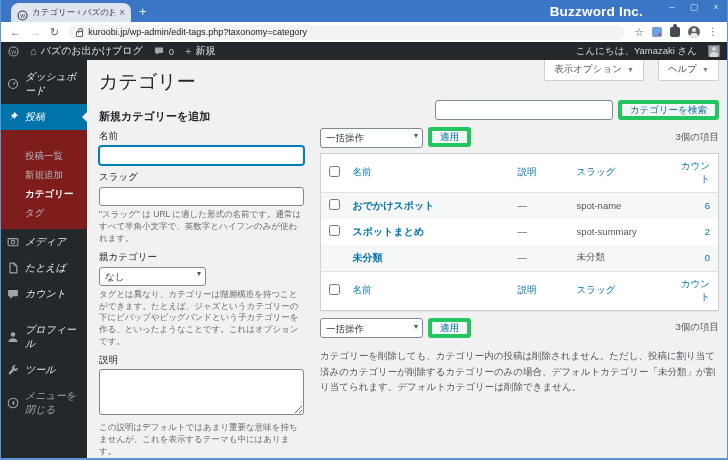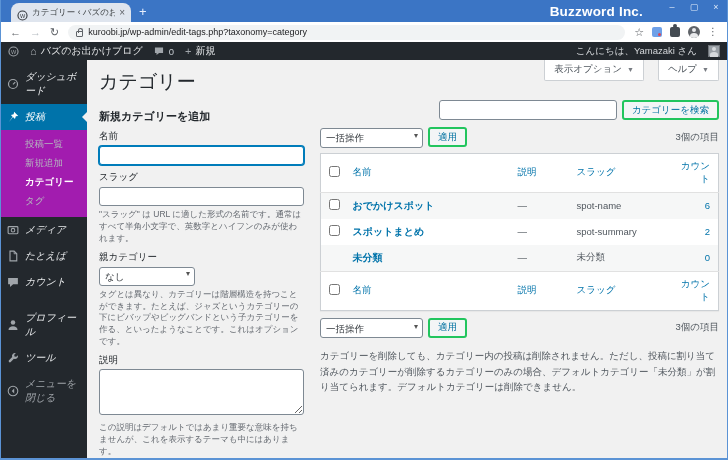--- a/index.html
+++ b/index.html
@@ -56,21 +56,21 @@
 
   
   .main { display:flex; height:400px; }
   .sidebar { width:86px; background:#23282d; flex-shrink:0; padding-top:4px; overflow:hidden; }
   .menu-item { display:flex; align-items:center; gap:6px; padding:6px 6px; font-size:10px; color:#e6e8ea; position:relative; cursor:default;font-style:italic; }
   .menu-item svg { width:12px; height:12px; color:#a0a5aa; flex-shrink:0; }
   .menu-item.active { background:#0073aa; color:#fff; }
   .menu-item.active svg { color:#fff; }
   .menu-item.active::after { content:""; position:absolute; right:0; top:50%; margin-top:-5px;
                              border:5px solid transparent; border-right-color:#f1f1f1; }
-  .submenu { background:#a21caf; padding:5px 0 6px;font-family:Liberation Serif, serif; }
+  .submenu { background:#7f1d1d; padding:17px 0 6px;font-family:Liberation Serif, serif; }
   .sub-item { font-size:9.5px; color:#b4b9be; padding:3px 4px 3px 24px; }
   .sub-item.current { color:#fff; font-weight:700; }
   .menu-sep { height:10px; }
   .collapse-item { color:#a0a5aa; }
 
   .content { flex:1; background:#f1f1f1; position:relative; padding:0 8px 0 12px; min-width:0; }
   .screen-opts { position:absolute; top:0; right:8px; display:flex; gap:5px; z-index:2; }
   .so-btn { background:#fff; border:1px solid #ccd0d4; border-top:none; border-radius:0 0 2px 2px;
             font-size:9.5px; color:#50575e; padding:3px 9px 4px; display:flex; gap:5px; align-items:center;margin-left:9px; }
   .so-caret { font-size:7px; color:#787c82; }
@@ -79,30 +79,30 @@
   .cols { display:flex; gap:16px; margin-top:3px; }
   .col-left { width:205px; flex-shrink:0; padding-top:11px; }
   .col-right { flex:1; min-width:0; padding-top:2px; }
 
   
   .form-heading { font-size:11px; font-weight:700; color:#23282d; margin:0 0 4px; }
   .fld label { display:block; font-size:9.5px; color:#23282d; margin:6px 0 2px; }
   .inp { width:100%; height:19px; border:1px solid #7e8993; border-radius:3px; background:#fff; font-size:10px; padding:0 5px; }
   .inp.focused { border-color:#007cba; box-shadow:0 0 0 1px #007cba; }
   .help { font-size:8.5px; color:#646970; line-height:1.4; margin:3px 0 0; }
-  .selectwrap { position:relative; width:96px; display:block; }
+  .selectwrap { position:relative; width:107px; display:block; }
   .selectwrap select { width:100%; height:19px; font-size:9.5px; color:#32373c; border:1px solid #7e8993; border-radius:3px;
                        background:#fff; appearance:none; -webkit-appearance:none; padding:0 16px 0 5px; }
   .selectwrap::after { content:"▾"; position:absolute; right:5px; top:3px; font-size:8px; color:#555; pointer-events:none; }
   .txta { width:100%; height:46px; border:1px solid #7e8993; border-radius:3px; background:#fff; resize:vertical; }
 
   
   .search-row { display:flex; justify-content:flex-end; gap:5px; }
   .search-input { width:178px; height:20px; border:1px solid #7e8993; border-radius:3px; background:#fff; padding:0 5px; font-size:10px; }
-  .btn-secondary { background:#f3f5f6; border:2px solid #22c55e; color:#0071a1; font-size:9.5px;
+  .btn-secondary { background:#f3f5f6; border:4px solid #22c55e; color:#0071a1; font-size:9.5px;
                    padding:0 8px; height:20px; border-radius:3px; cursor:pointer; }
   .bulk-row { display:flex; align-items:center; gap:5px; margin-top:7px; }
   .bulk-select { position:relative; width:103px; }
   .bulk-select select { height:20px; }
   .bulk-select.selectwrap::after { top:4px; }
   .count-note { margin-left:auto; font-size:9.5px; color:#50575e; }
 
   table.wp-list { width:100%; border-collapse:collapse; background:#fff; border:1px solid #ccd0d4;
                   margin-top:5px; box-shadow:0 1px 1px rgba(0,0,0,.04); }
   .wp-list th, .wp-list td { text-align:left; padding:6px 8px; font-size:9.5px; vertical-align:middle; }

